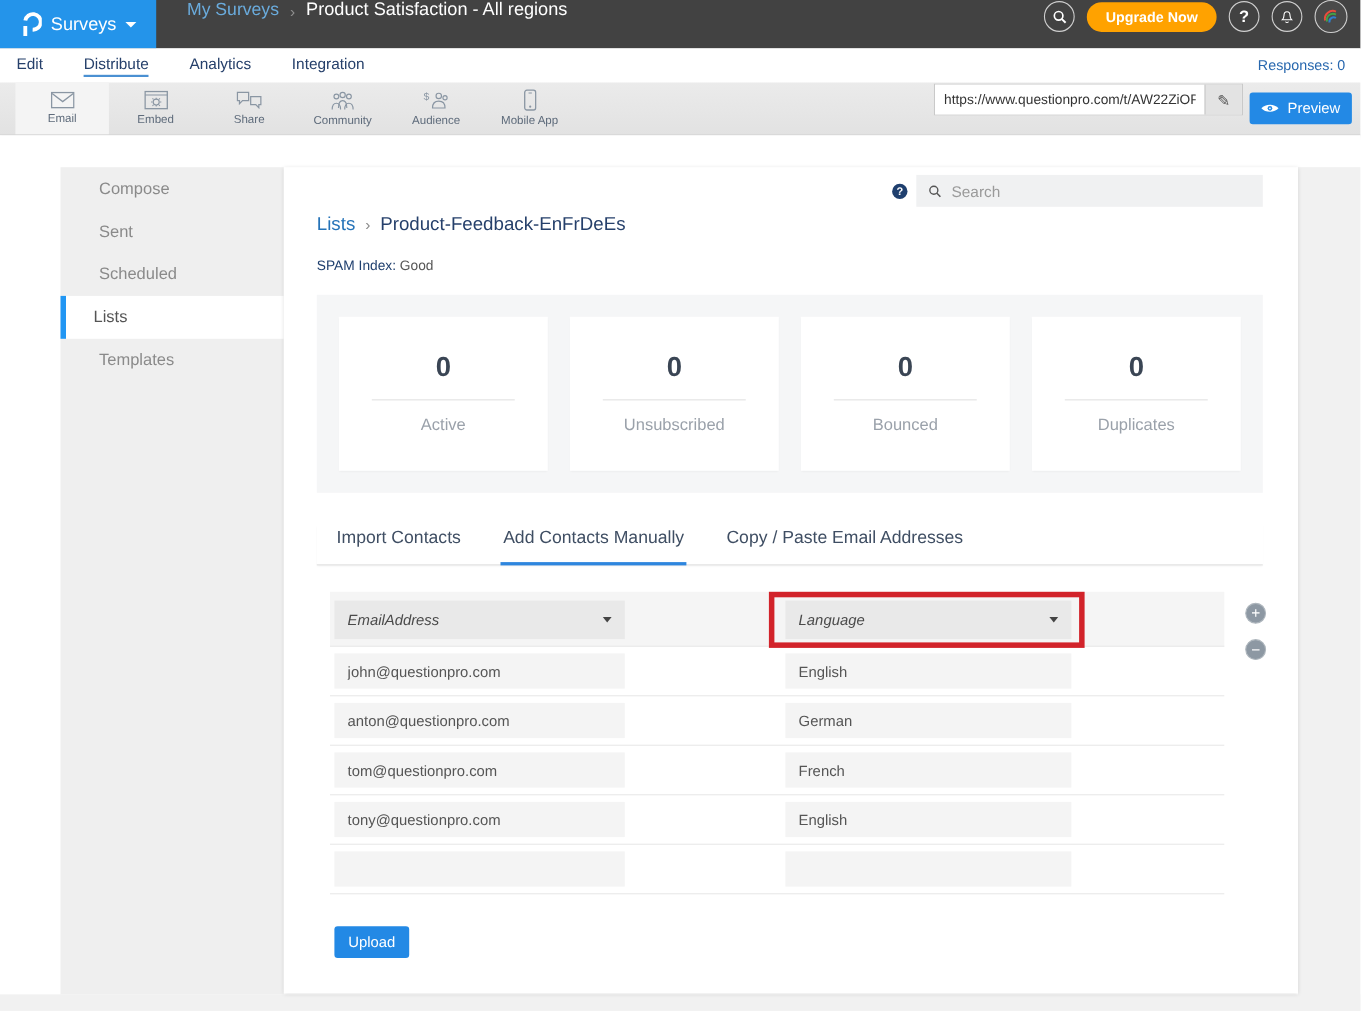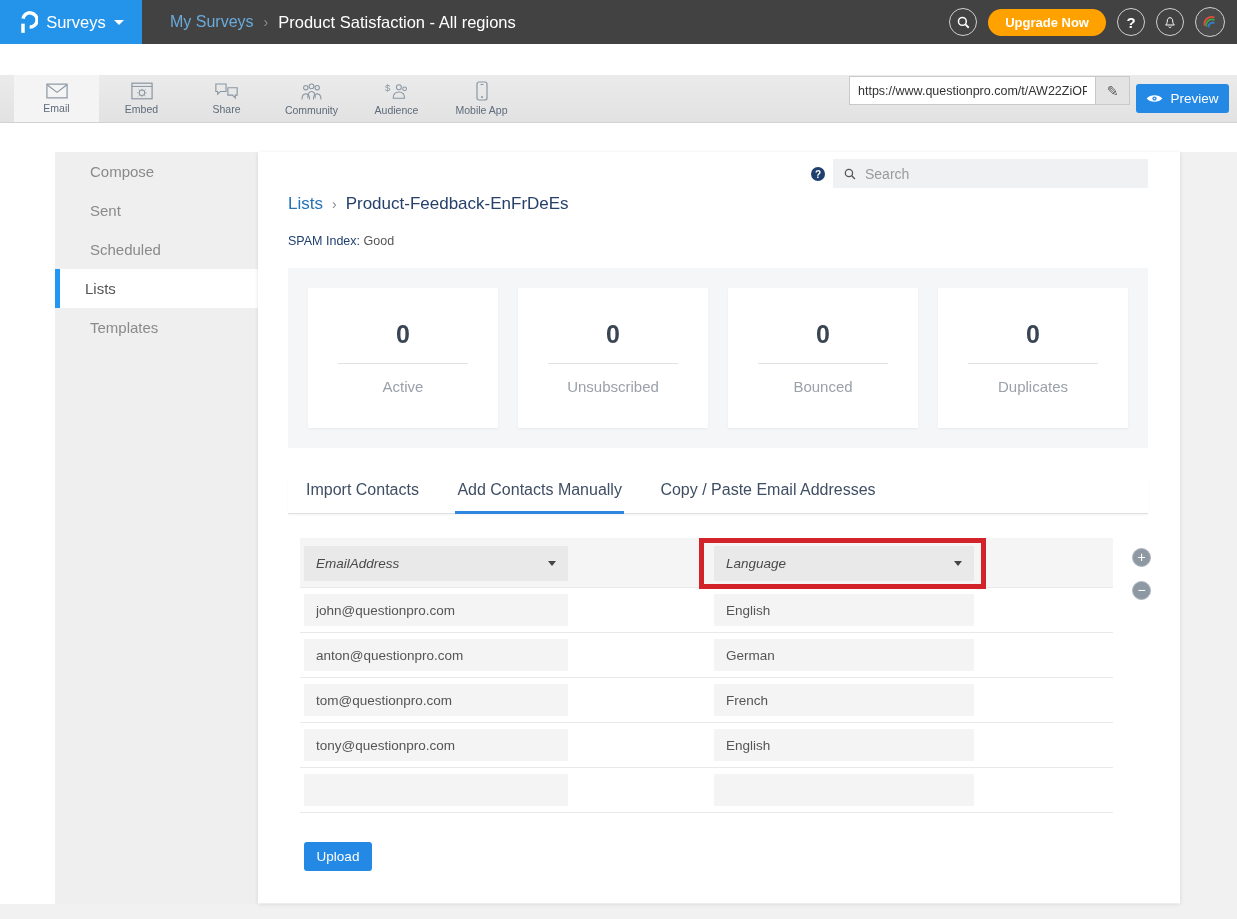--- a/index.html
+++ b/index.html
@@ -1,21 +1,21 @@
 <!DOCTYPE html>
 <html><head>
 <meta charset="utf-8">
 <style>
   * { margin:0; padding:0; box-sizing:border-box; }
   html,body { background:#fff; }
   body { font-family:"Liberation Sans", sans-serif; }
   .app { position:relative; width:1237px; height:919px; overflow:hidden; background:#fff; }
 
   
-  .topbar { position:absolute; left:0; top:0; width:1237px; height:44px; background:#424242; display:flex; align-items:center; }
+  .topbar { position:absolute; left:0; top:0; width:1237px; height:44px; background:#424242; display:flex; align-items:flex-start; }
   .logo-box { width:142px; height:44px; background:#2494ea; display:flex; align-items:center; justify-content:center; gap:8px; cursor:pointer; }
   .logo-box .product { color:#fff; font-size:16.5px; }
   .caret-down { width:0; height:0; border-left:5px solid transparent; border-right:5px solid transparent; border-top:5px solid #fff; display:inline-block; }
   .top-crumb { margin-left:28px; display:flex; align-items:center; gap:10px; }
   .top-crumb .parent { color:#6aabdc; font-size:16px; cursor:pointer; }
   .top-crumb .sep { color:#8f8f8f; font-size:14px; }
   .top-crumb .title { color:#ffffff; font-size:16.5px; }
   .top-right { margin-left:auto; margin-right:12px; display:flex; align-items:center; gap:11px; }
   .circle-btn { width:28px; height:28px; border-radius:50%; border:1.5px solid #cfcfcf; display:flex; align-items:center; justify-content:center; color:#fff; cursor:pointer; background:transparent; }
   .circle-btn.help { font-size:15px; font-weight:bold; }
@@ -130,20 +130,27 @@
       <div class="avatar">
         <svg width="18" height="18" viewBox="0 0 20 20">
           <path d="M4 14 A 8 8 0 0 1 15 5" stroke="#e74c3c" stroke-width="2" fill="none"></path>
           <path d="M6 15 A 6.2 6.2 0 0 1 15 8" stroke="#43a047" stroke-width="2" fill="none"></path>
           <path d="M8.5 16 A 4.3 4.3 0 0 1 15 11.5" stroke="#2f7fd0" stroke-width="2" fill="none"></path>
         </svg>
       </div>
     </div>
   </header>
 
+  <nav class="navrow">
+    <span class="nav-item">Edit</span>
+    <span class="nav-item active">Distribute</span>
+    <span class="nav-item">Analytics</span>
+    <span class="nav-item">Integration</span>
+    <span class="responses">Responses: 0</span>
+  </nav>
 
   <div class="toolbar">
     <div class="tool-item active">
       <svg width="22" height="16" viewBox="0 0 24 17">
         <rect x="1" y="1" width="22" height="15" stroke="#8a96a3" stroke-width="1.3" fill="none"></rect>
         <path d="M1.5 2 L12 10 L22.5 2" stroke="#8a96a3" stroke-width="1.3" fill="none"></path>
       </svg>
       <span class="tool-label">Email</span>
     </div>
     <div class="tool-item">

